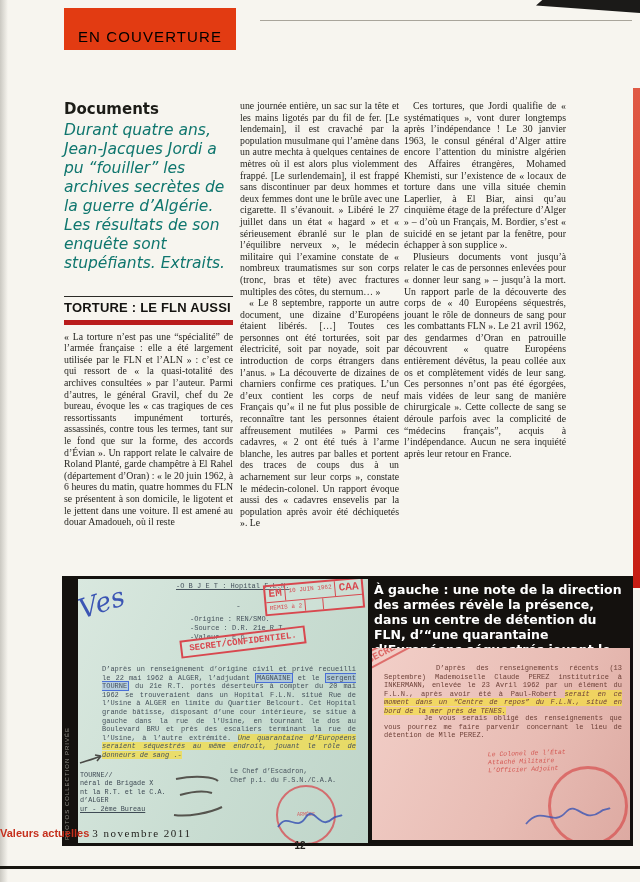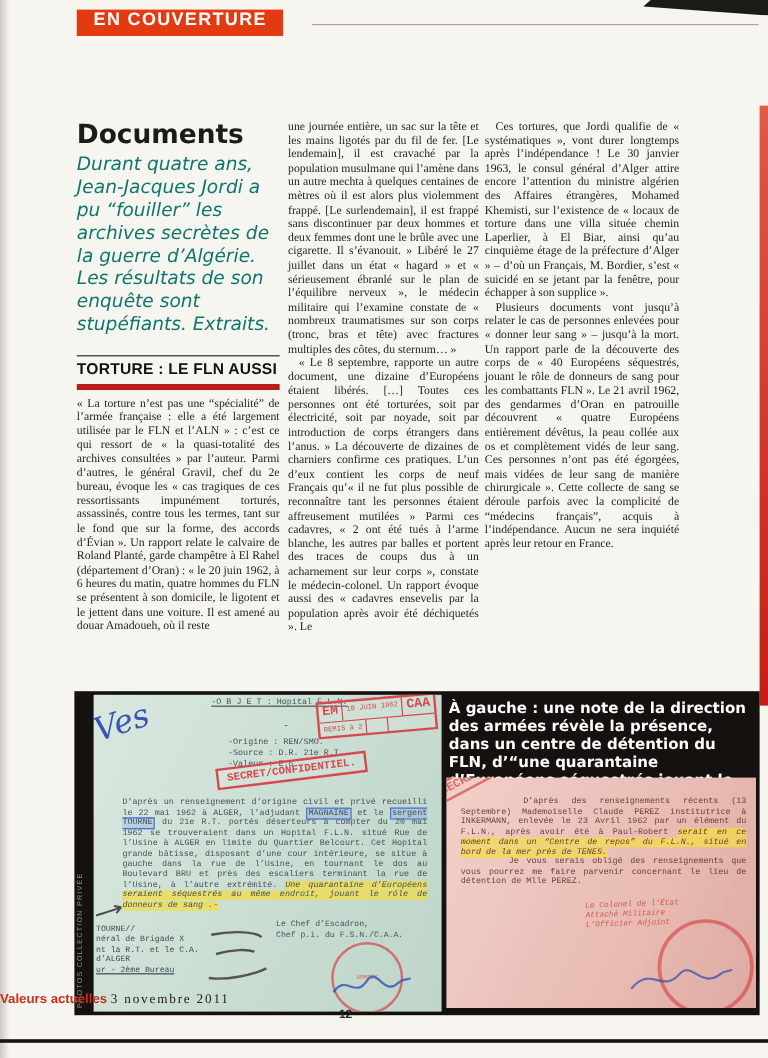--- a/index.html
+++ b/index.html
@@ -1,34 +1,34 @@
 <!DOCTYPE html>
 <html><head>
 <meta charset="utf-8">
 <style>
   html,body{margin:0;padding:0;background:#e9e7e1;}
   .page{position:relative;width:640px;height:882px;background:#f7f5ef;overflow:hidden;
         font-family:"Liberation Sans",sans-serif;}
   .abs{position:absolute;}
 
   
-  .kicker{left:64px;top:8px;background:#e23b12;color:#ffffff;font-weight:bold;
-          font-size:15px;letter-spacing:1.1px;padding:0 14px 5px;}
+  .kicker{left:64px;top:8px;background:#e23b12;color:#000000;font-weight:normal;
+          font-size:15px;letter-spacing:1.1px;padding:20px 14px 5px;}
   .kicker-rule{left:260px;top:20px;width:372px;height:1px;background:#a9a59b;}
   .top-wedge{right:0;top:0;width:104px;height:13px;background:#1b1a18;
              clip-path:polygon(6% 0,100% 0,100% 100%,0 42%);}
   .edge-strip{left:633px;top:88px;width:7px;height:500px;
               background:linear-gradient(#e05a45,#c6structure1d13);background:linear-gradient(#e05a45,#c61d13);}
   .headline{left:63px;top:40px;width:577px;height:56px;overflow:hidden;white-space:nowrap;
             font-family:"Liberation Serif",serif;font-weight:bold;font-size:50px;
             letter-spacing:-1px;color:#171513;}
 
   
   .intro{left:64px;top:100px;width:176px;color:#26261f;}
-  .intro-label{font-family:"DejaVu Sans",sans-serif;font-weight:bold;font-size:22px;color:#1c1c17;}
+  .intro-label{font-family:"DejaVu Sans",sans-serif;font-weight:bold;font-size:15px;color:#1c1c17;}
   .intro-text{font-family:"DejaVu Sans",sans-serif;font-style:italic;font-size:15.5px;
               line-height:19px;margin-top:3px;color:#0f766e;}
 
   
   .col{font-family:"Liberation Serif",serif;font-size:9.8px;line-height:11.6px;
        text-align:justify;color:#1f1e1a;}
   .col p{margin:0;}
   .col p.indent{text-indent:9px;}
   .col1{left:64px;top:296px;width:169px;}
   .col2{left:240px;top:100px;width:159px;}
@@ -88,21 +88,21 @@
             text-indent:40px;}
   .dr-stamp-text{left:116px;top:102px;color:rgba(208,70,66,.85);font-size:6.5px;
                  line-height:8px;transform:rotate(-2deg);font-style:italic;}
   .dr-round-stamp{left:176px;top:118px;width:74px;height:74px;border-radius:50%;
                   border:3px solid rgba(214,70,70,.65);}
 
   
   .footer-line{left:0;top:827px;width:640px;text-align:left;font-size:11px;color:#23221e;}
   .footer-mag{color:#c52f1c;font-weight:bold;font-family:"Liberation Sans",sans-serif;}
   .footer-date{font-family:"Liberation Serif",serif;letter-spacing:1.5px;}
-  .page-num{left:0;top:840px;width:576px;text-align:center;font-weight:bold;font-size:10px;color:#23221e;}
+  .page-num{left:12px;top:840px;width:576px;text-align:center;font-weight:bold;font-size:10px;color:#23221e;}
   .bottom-rule{left:0;top:866px;width:640px;height:3px;background:#17150f;}
   .left-shadow{left:0;top:0;width:8px;height:882px;
                background:linear-gradient(90deg,rgba(120,118,110,.35),rgba(120,118,110,0));}
 </style>
 </head>
 <body>
 
 <div class="page">
 
   <div class="abs left-shadow"></div>

